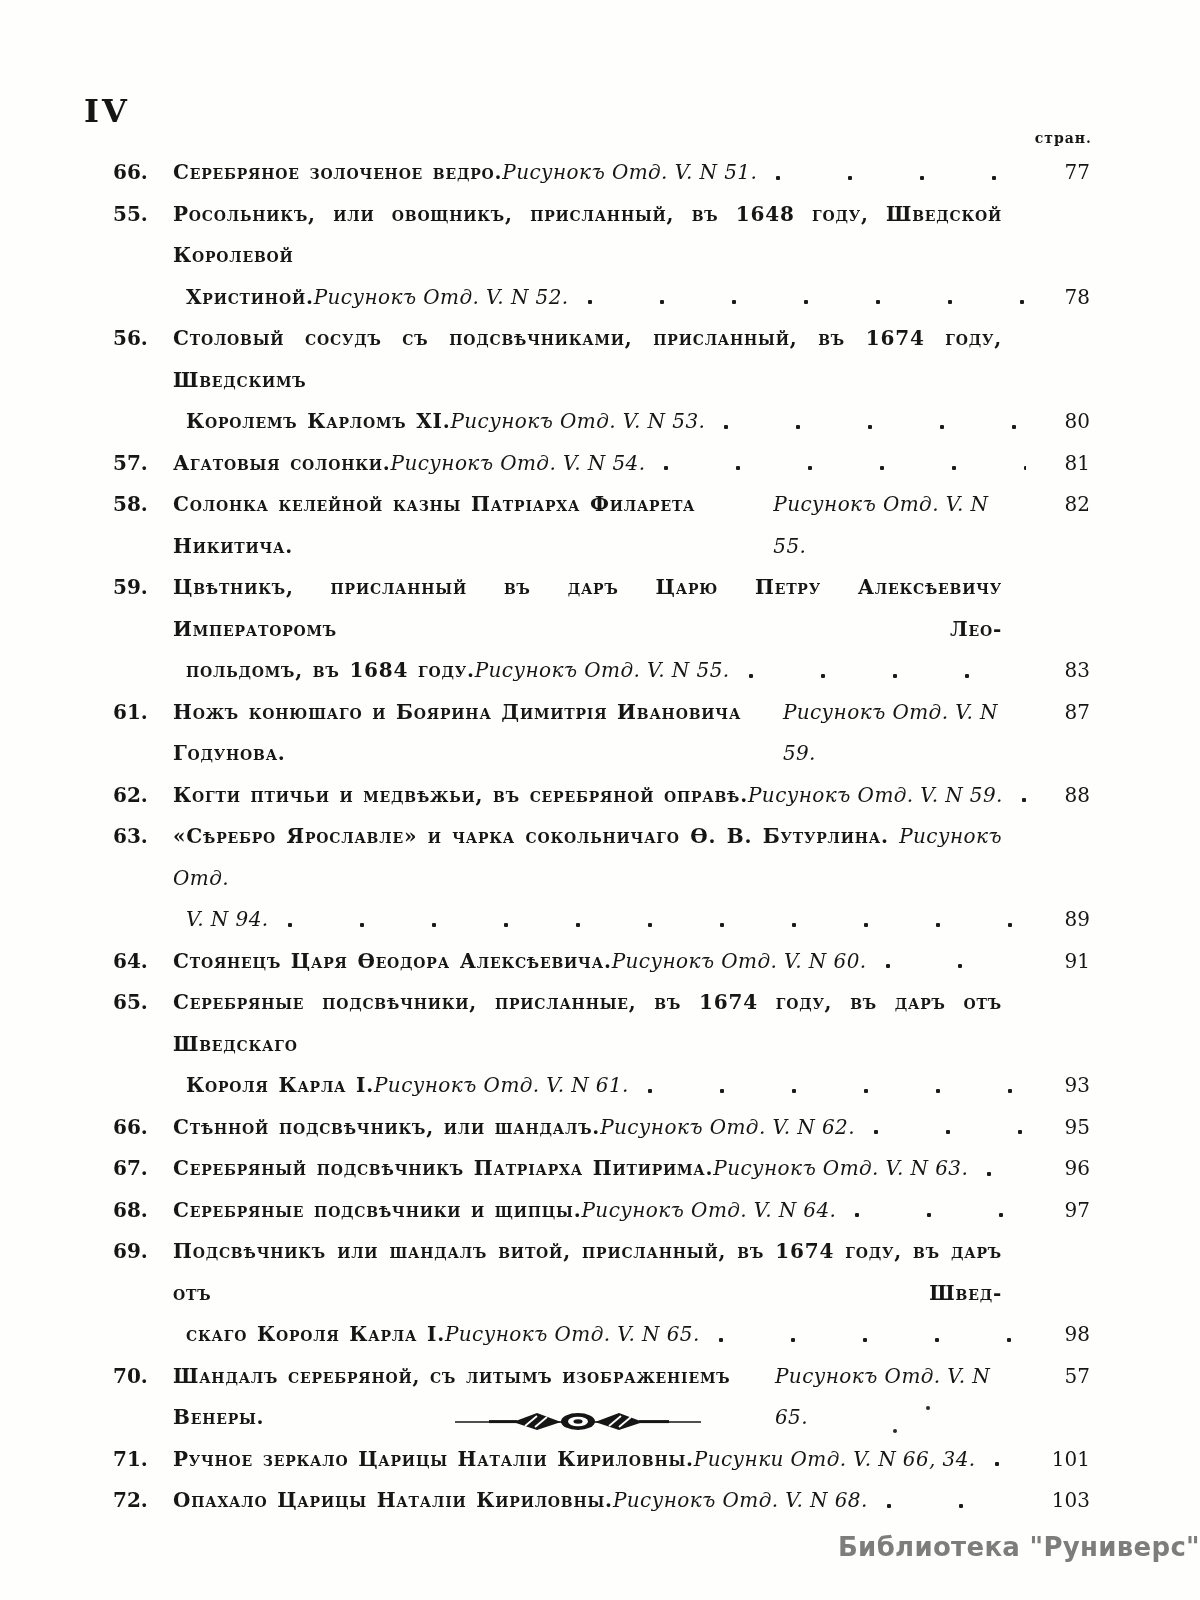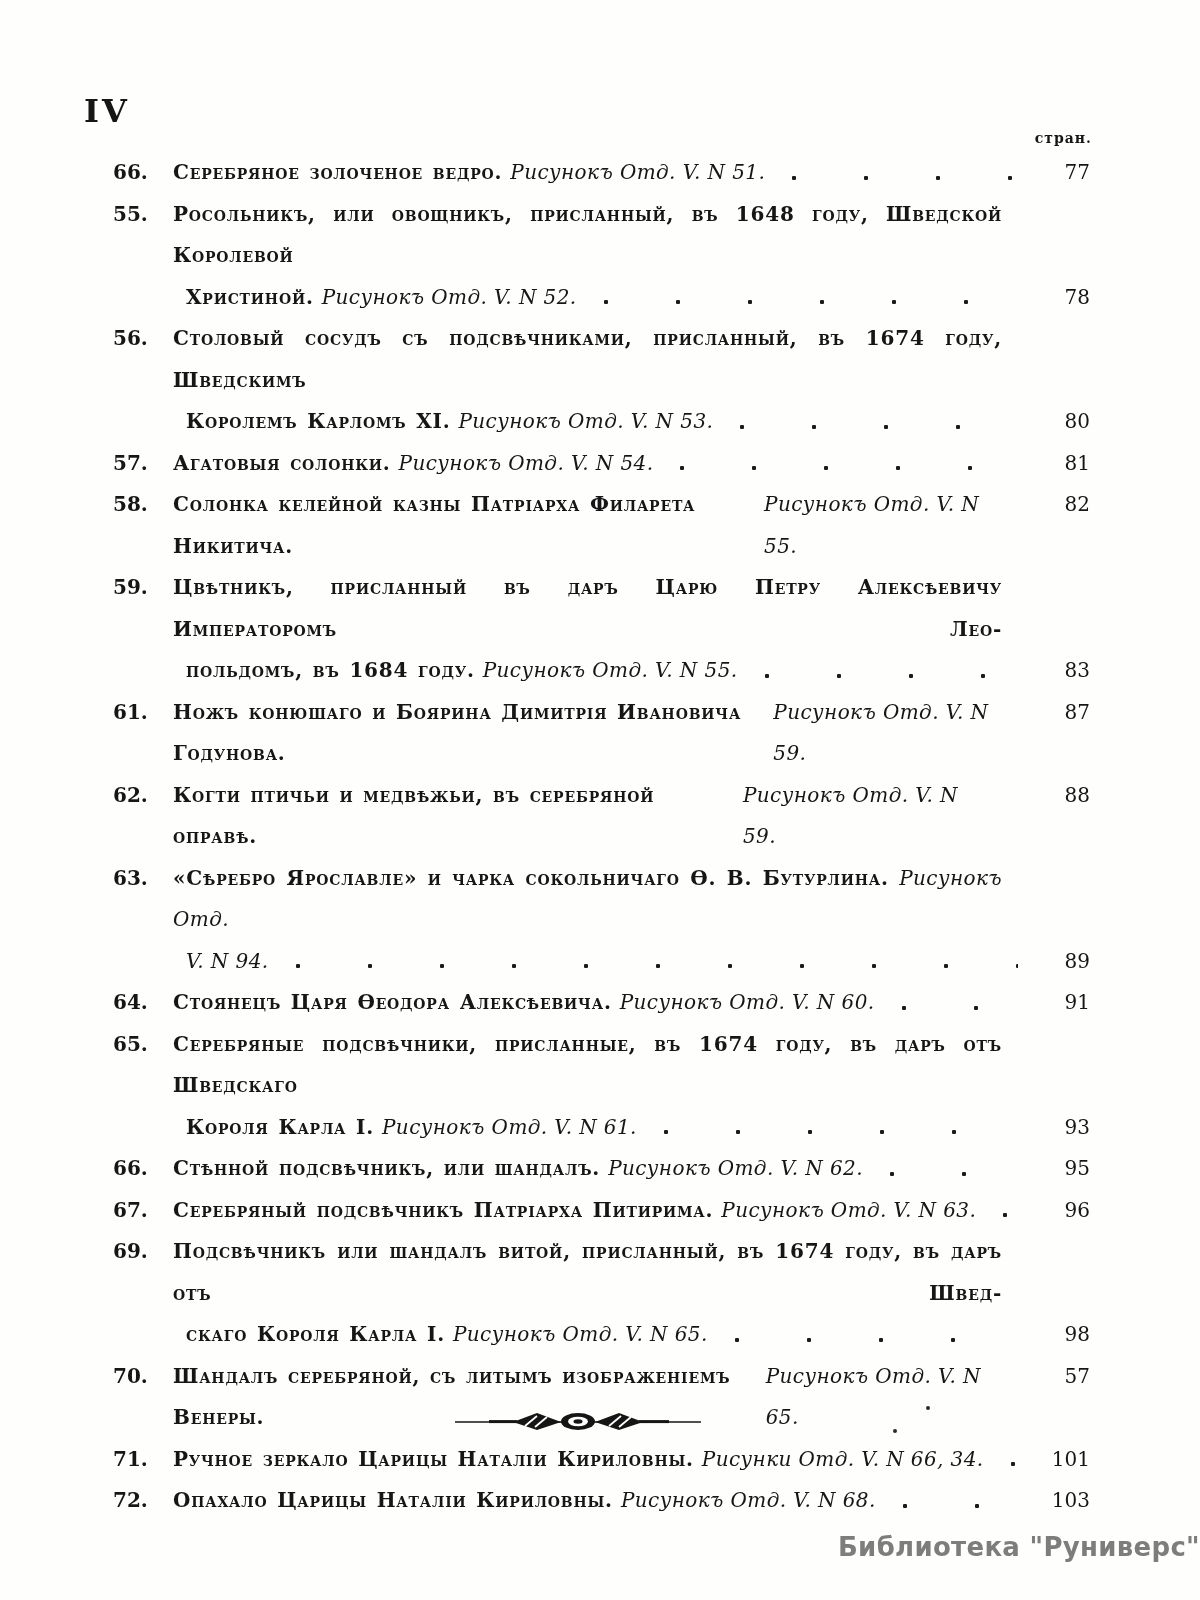--- a/index.html
+++ b/index.html
@@ -31,21 +31,21 @@
     width: 60px; flex-shrink: 0;
     font-size: 20px; font-weight: 700;
     line-height: 41.5px;
   }
   .lines { flex: 1; min-width: 0; }
   .line { line-height: 41.5px; font-size: 20px; }
   .line.fill {
     text-align: justify; text-align-last: justify;
     padding-right: 88px;
   }
-  .line.last { display: flex; align-items: baseline; gap: 8px; }
+  .line.last { display: flex; align-items: baseline; }
   .line.cont { padding-left: 13px; }
   .cap {
     font-variant: small-caps;
     font-weight: 700;
     letter-spacing: 0.8px;
     word-spacing: 2px;
   }
   .ref {
     font-style: italic;
     font-weight: 500;
@@ -228,20 +228,31 @@
         </div>
       </div>
       <div class="entry">
         <div class="num">67.</div>
         <div class="lines">
           <div class="line last">
             <span class="cap">Серебряный подсвѣчникъ Патріарха Питирима. </span>
             <span class="ref">Рисунокъ Отд. V. N 63.</span>
             <span class="leader"></span>
             <span class="pg">96</span>
+          </div>
+        </div>
+      </div>
+      <div class="entry">
+        <div class="num">68.</div>
+        <div class="lines">
+          <div class="line last">
+            <span class="cap">Серебряные подсвѣчники и щипцы. </span>
+            <span class="ref">Рисунокъ Отд. V. N 64.</span>
+            <span class="leader"></span>
+            <span class="pg">97</span>
           </div>
         </div>
       </div>
       <div class="entry">
         <div class="num">69.</div>
         <div class="lines">
           <div class="line fill"><span class="cap">Подсвѣчникъ или шандалъ витой, присланный, въ 1674 году, въ даръ отъ Швед-</span></div>
           <div class="line cont last">
             <span class="cap">скаго Короля Карла I. </span>
             <span class="ref">Рисунокъ Отд. V. N 65.</span>

